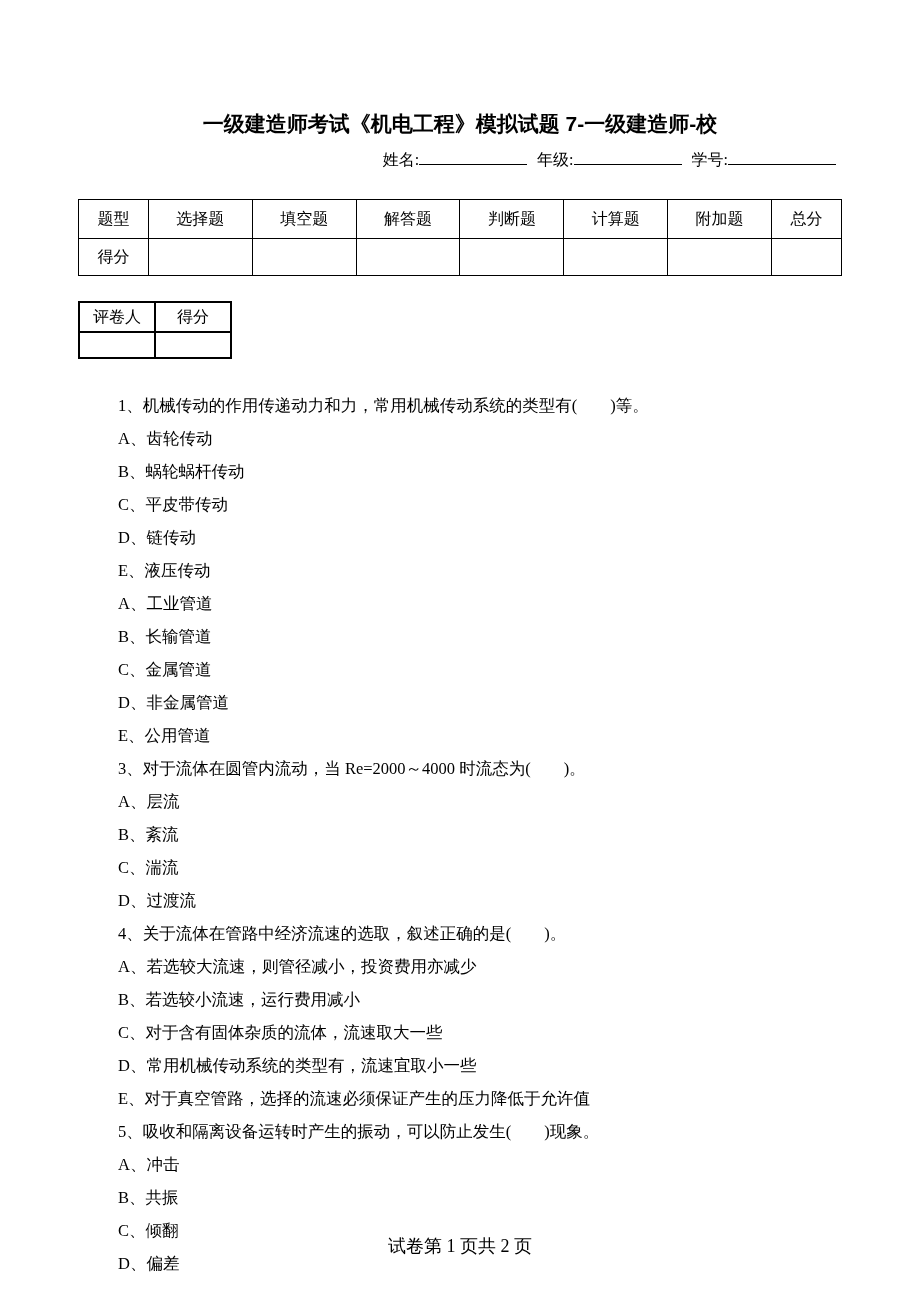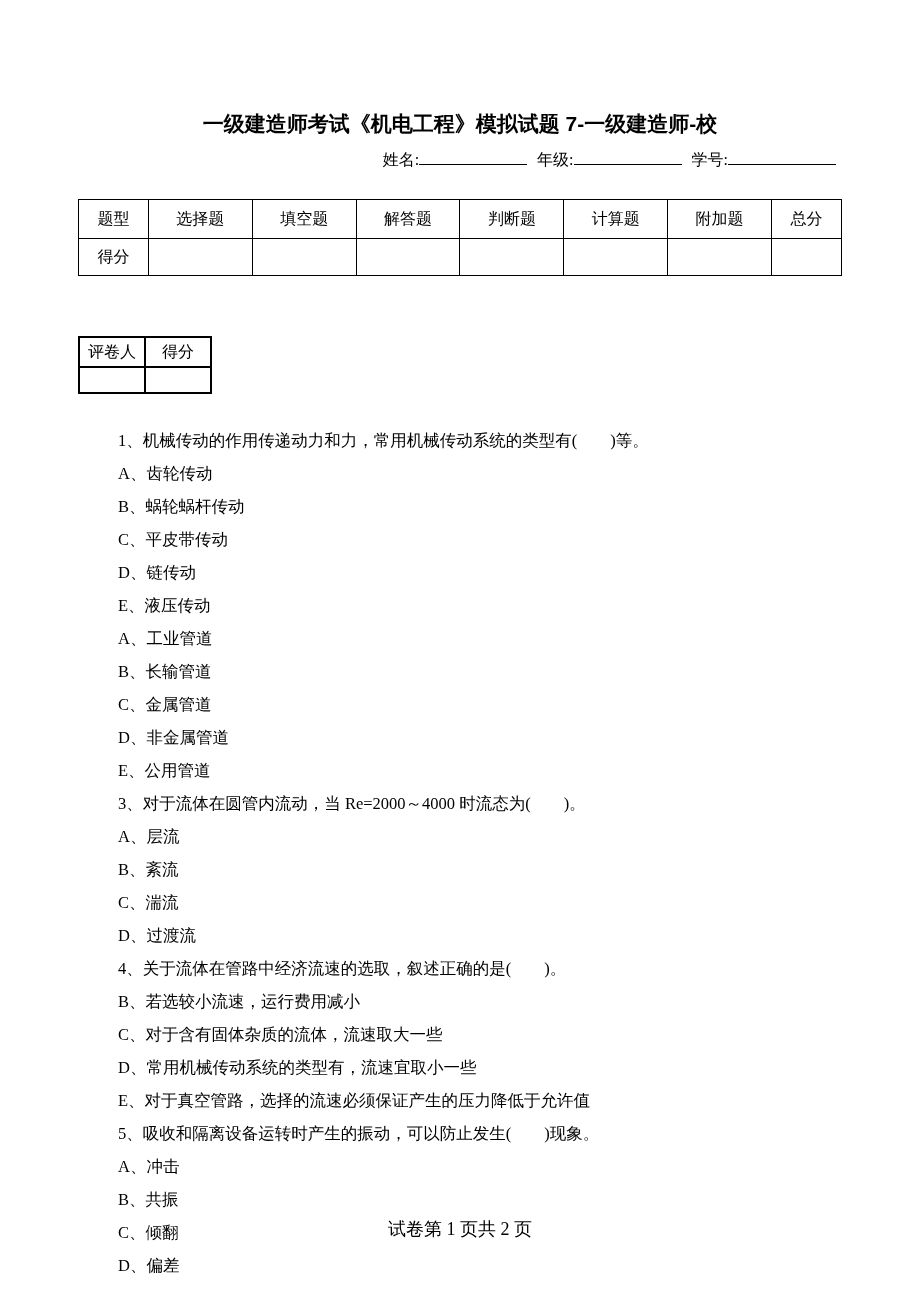--- a/index.html
+++ b/index.html
@@ -33,53 +33,53 @@
       display: inline-block;
       border-bottom: 1px solid #000;
       width: 108px;
       height: 14px;
       vertical-align: baseline;
       margin-right: 6px;
     }
     .score-table {
       border-collapse: collapse;
       width: 100%;
-      margin-bottom: 60px;
+      margin-bottom: 25px;
     }
     .score-table th, .score-table td {
       border: 1px solid #000;
       height: 39px;
       text-align: center;
       font-size: 16px;
       font-weight: normal;
     }
     .score-table td { height: 37px; }
     .grader-table {
       border-collapse: collapse;
       margin-bottom: 30px;
       margin-left: 0;
     }
     .grader-table th, .grader-table td {
       border: 2px solid #000;
-      width: 66px;
+      width: 76px;
       height: 30px;
       text-align: center;
       font-size: 16px;
       font-weight: normal;
     }
     .grader-table td { height: 26px; }
     .questions {
       padding-left: 40px;
       font-size: 16.5px;
       line-height: 2.0;
     }
     .questions p { margin: 0; }
     .footer {
       position: absolute;
-      bottom: 61px;
+      bottom: 44px;
       left: 0;
       width: 100%;
       text-align: center;
       font-size: 18px;
       font-family: "SimSun", serif;
     }
   </style>
 </head>
 <body>
 
@@ -141,20 +141,21 @@
     <p>B、长输管道</p>
     <p>C、金属管道</p>
     <p>D、非金属管道</p>
     <p>E、公用管道</p>
     <p>3、对于流体在圆管内流动，当 Re=2000～4000 时流态为(　　)。</p>
     <p>A、层流</p>
     <p>B、紊流</p>
     <p>C、湍流</p>
     <p>D、过渡流</p>
     <p>4、关于流体在管路中经济流速的选取，叙述正确的是(　　)。</p>
+    <p>A、若选较大流速，则管径减小，投资费用亦减少</p>
     <p>B、若选较小流速，运行费用减小</p>
     <p>C、对于含有固体杂质的流体，流速取大一些</p>
     <p>D、常用机械传动系统的类型有，流速宜取小一些</p>
     <p>E、对于真空管路，选择的流速必须保证产生的压力降低于允许值</p>
     <p>5、吸收和隔离设备运转时产生的振动，可以防止发生(　　)现象。</p>
     <p>A、冲击</p>
     <p>B、共振</p>
     <p>C、倾翻</p>
     <p>D、偏差</p>
 

